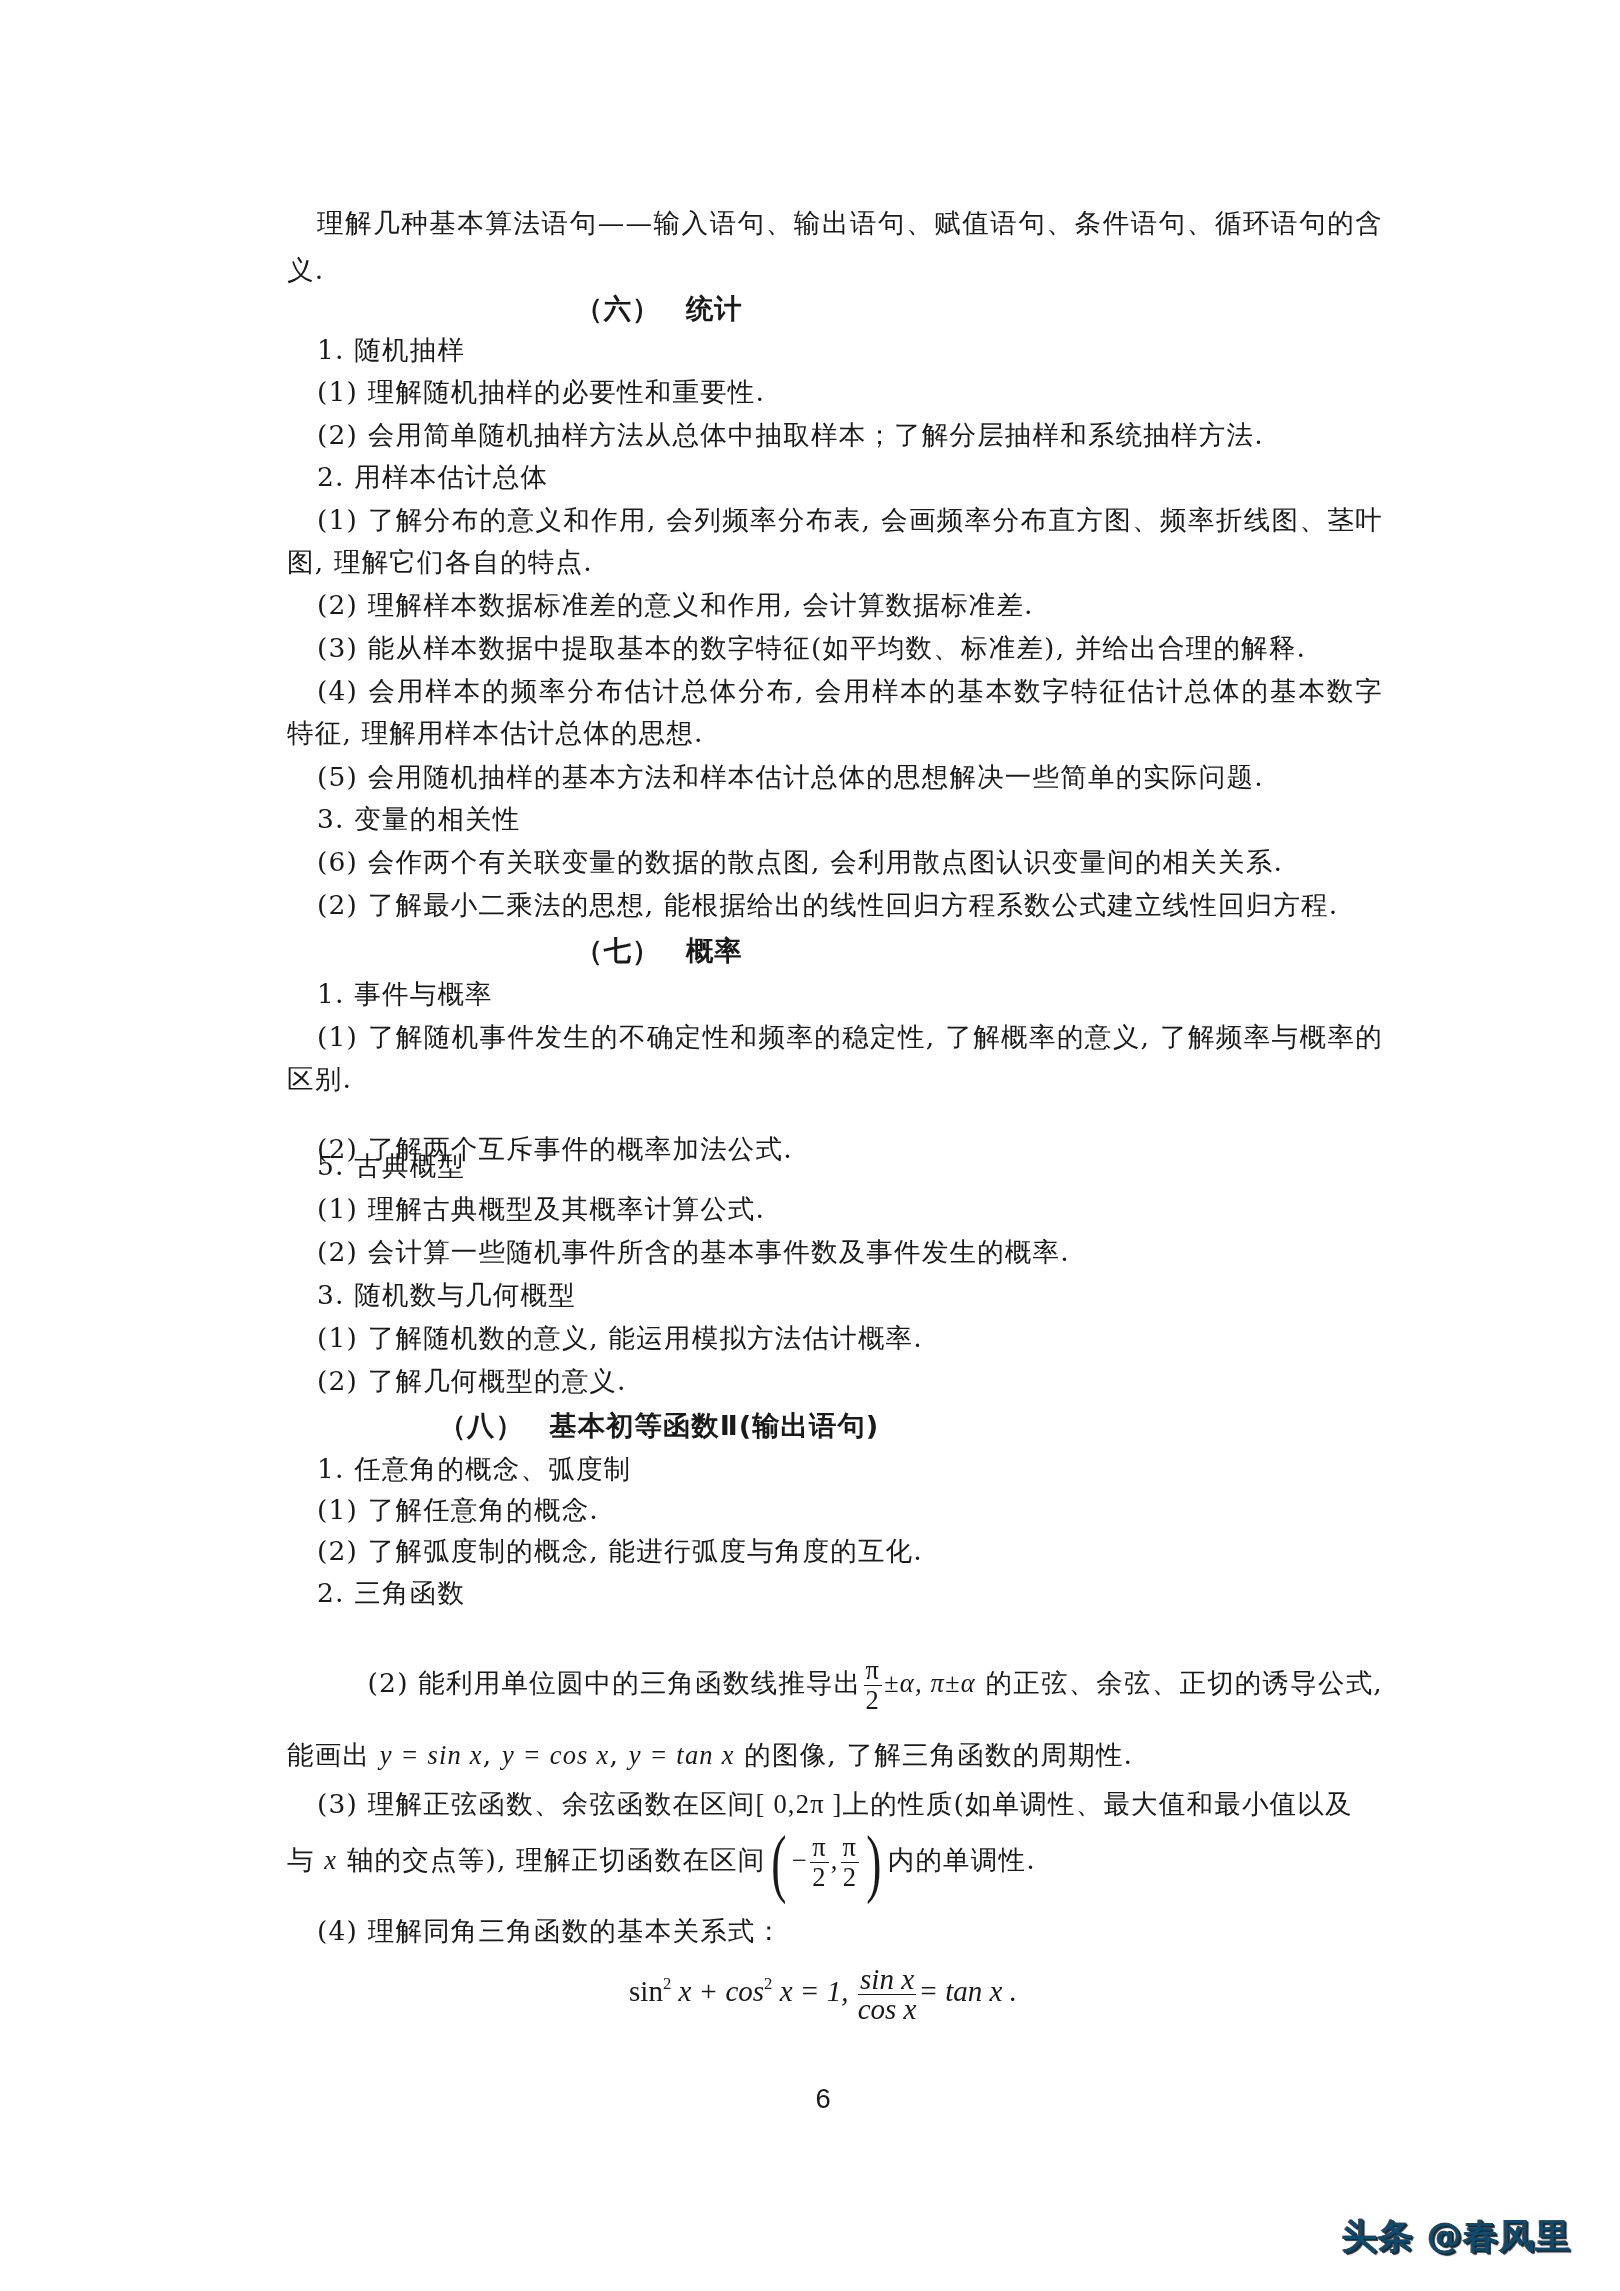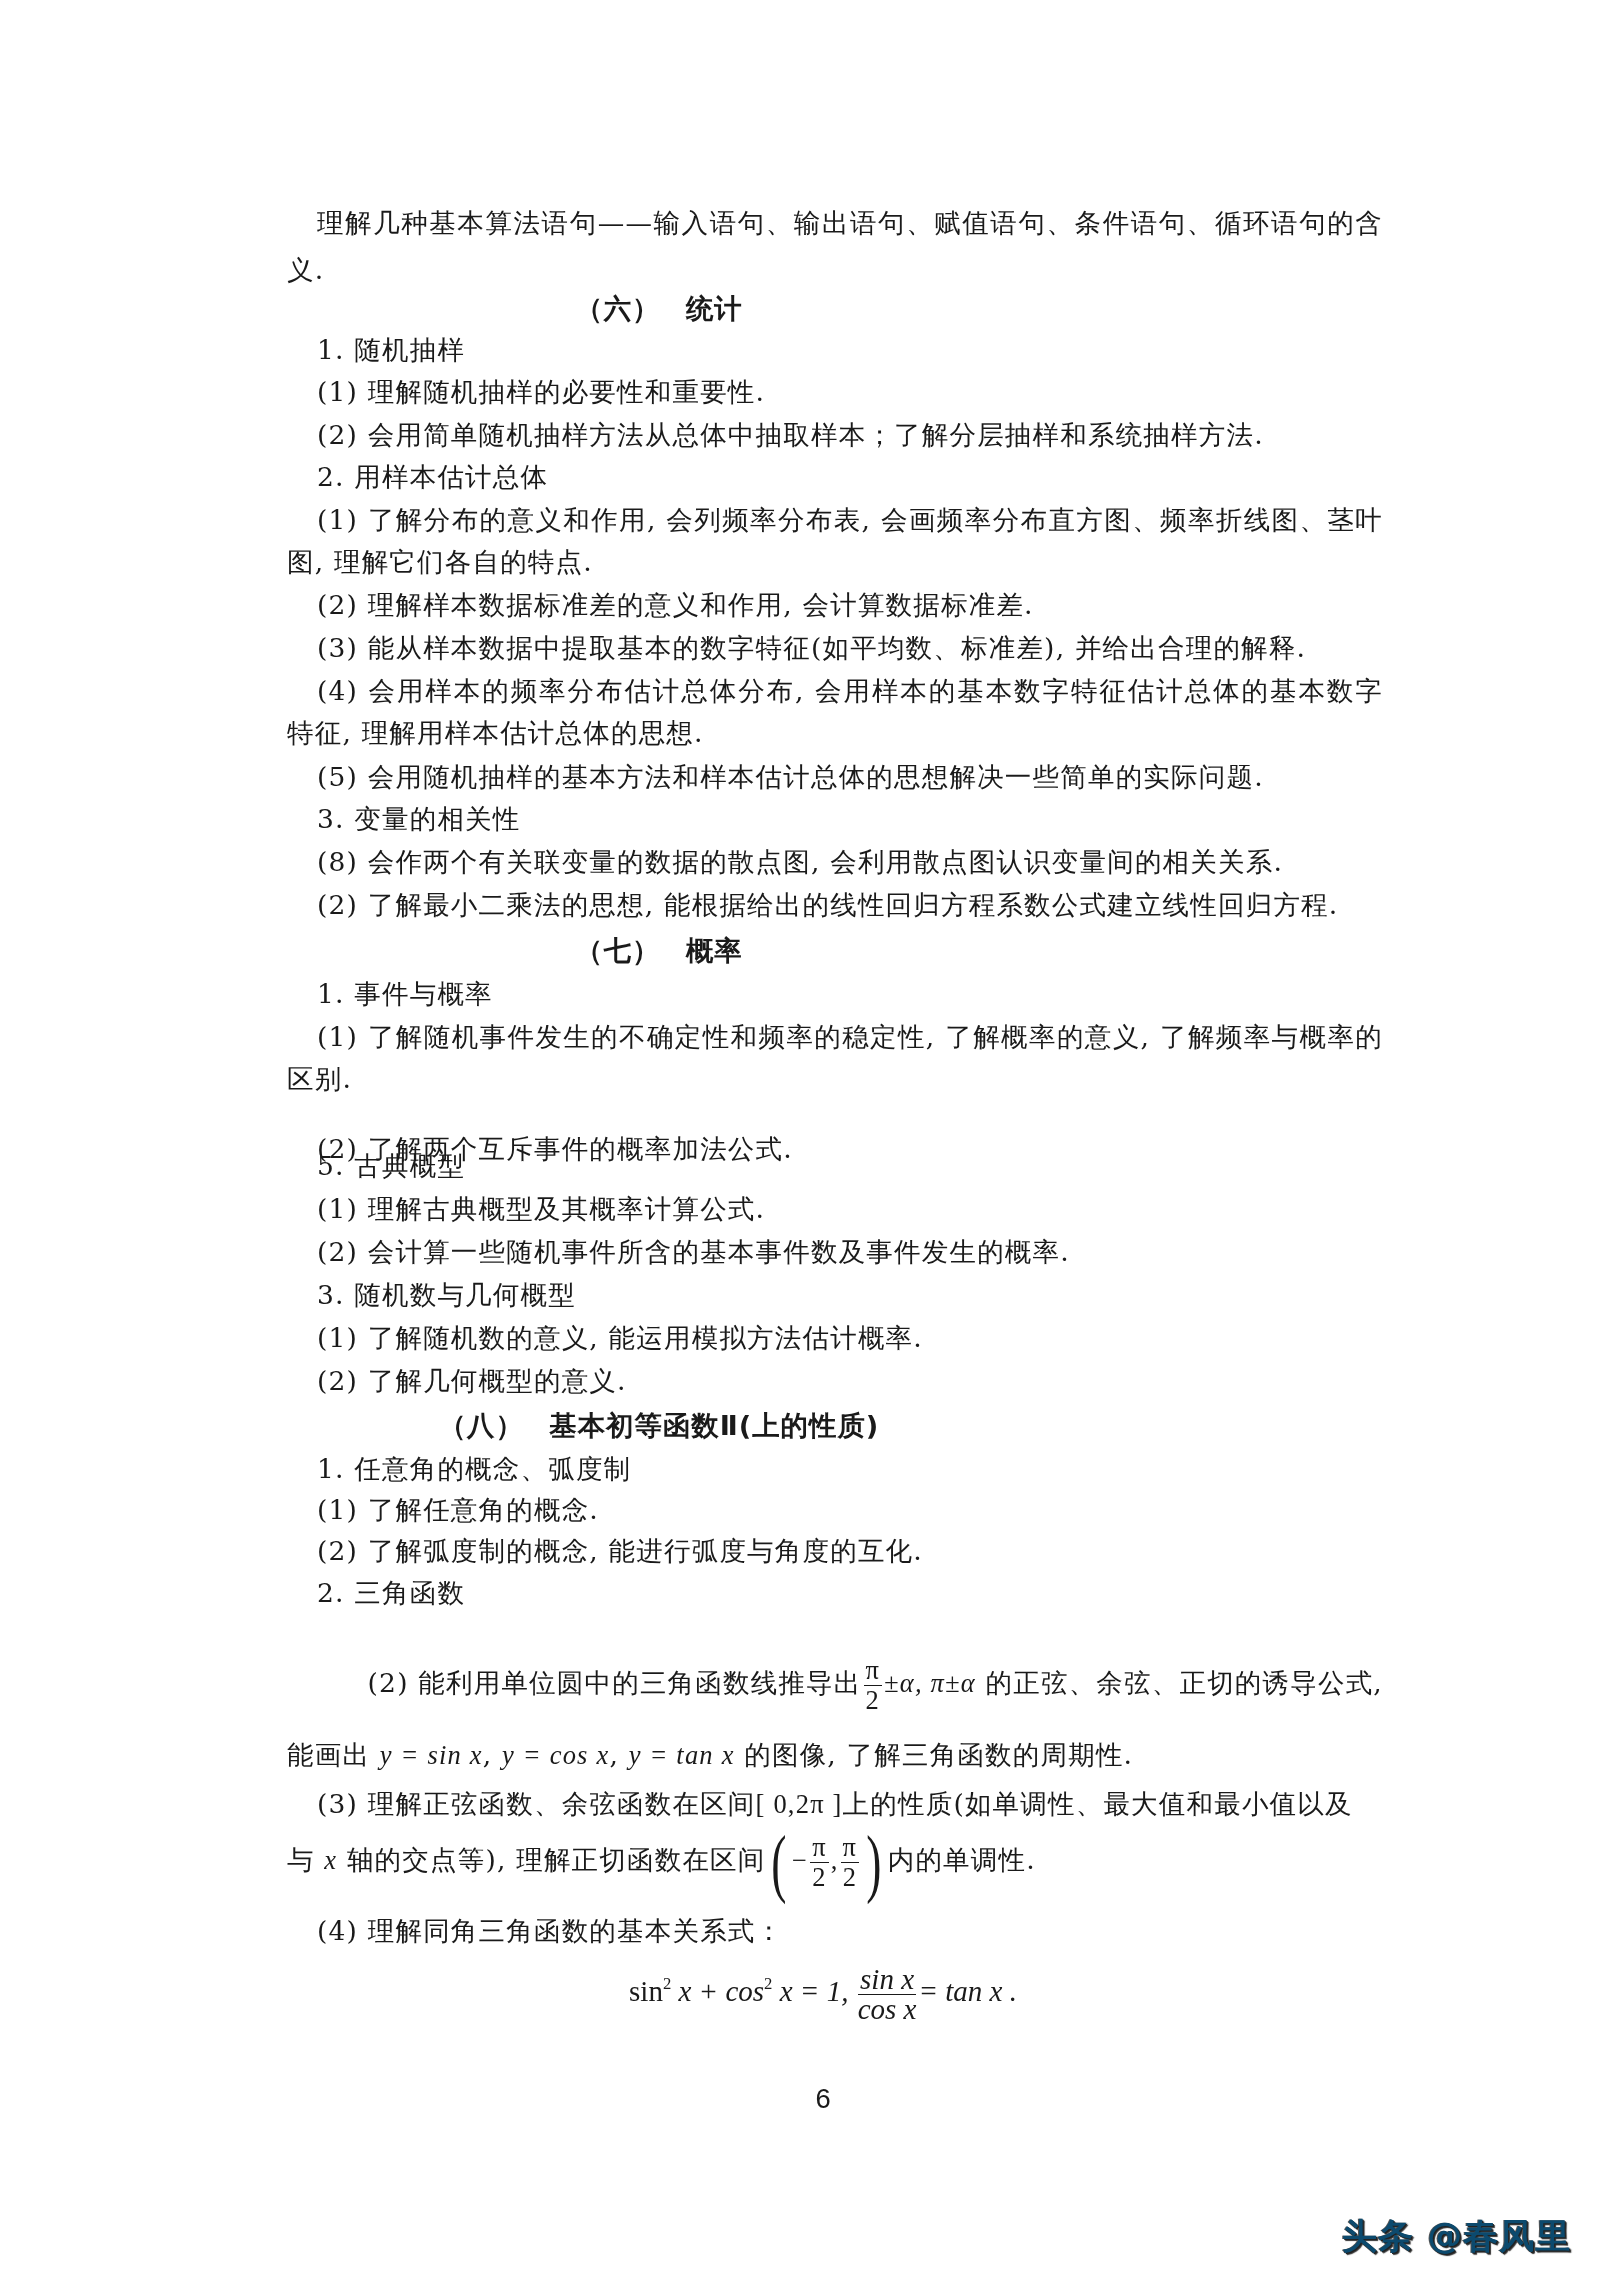--- a/index.html
+++ b/index.html
@@ -47,39 +47,39 @@
   <div class="line ind" style="top:418px">(2) 会用简单随机抽样方法从总体中抽取样本；了解分层抽样和系统抽样方法.</div>
   <div class="line ind" style="top:460px">2. 用样本估计总体</div>
   <div class="line ind justify" style="top:503px">(1) 了解分布的意义和作用, 会列频率分布表, 会画频率分布直方图、频率折线图、茎叶</div>
   <div class="line" style="top:545px">图, 理解它们各自的特点.</div>
   <div class="line ind" style="top:588px">(2) 理解样本数据标准差的意义和作用, 会计算数据标准差.</div>
   <div class="line ind" style="top:631px">(3) 能从样本数据中提取基本的数字特征(如平均数、标准差), 并给出合理的解释.</div>
   <div class="line ind justify" style="top:674px">(4) 会用样本的频率分布估计总体分布, 会用样本的基本数字特征估计总体的基本数字</div>
   <div class="line" style="top:716px">特征, 理解用样本估计总体的思想.</div>
   <div class="line ind" style="top:760px">(5) 会用随机抽样的基本方法和样本估计总体的思想解决一些简单的实际问题.</div>
   <div class="line ind" style="top:802px">3. 变量的相关性</div>
-  <div class="line ind" style="top:845px">(8) 会作两个有关联变量的数据的散点图, 会利用散点图认识变量间的相关关系.</div>
+  <div class="line ind" style="top:845px">(6) 会作两个有关联变量的数据的散点图, 会利用散点图认识变量间的相关关系.</div>
   <div class="line ind" style="top:888px">(2) 了解最小二乘法的思想, 能根据给出的线性回归方程系数公式建立线性回归方程.</div>
 
   <div class="heading" style="top:934px">
     <span>（七）</span><span class="sp"></span><span>概率</span>
   </div>
   <div class="line ind" style="top:977px">1. 事件与概率</div>
   <div class="line ind justify" style="top:1020px">(1) 了解随机事件发生的不确定性和频率的稳定性, 了解概率的意义, 了解频率与概率的</div>
   <div class="line" style="top:1062px">区别.</div>
   <div class="line ind" style="top:1132px">(2) 了解两个互斥事件的概率加法公式.</div>
   <div class="line ind" style="top:1149px">5. 古典概型</div>
   <div class="line ind" style="top:1192px">(1) 理解古典概型及其概率计算公式.</div>
   <div class="line ind" style="top:1235px">(2) 会计算一些随机事件所含的基本事件数及事件发生的概率.</div>
   <div class="line ind" style="top:1278px">3. 随机数与几何概型</div>
   <div class="line ind" style="top:1321px">(1) 了解随机数的意义, 能运用模拟方法估计概率.</div>
   <div class="line ind" style="top:1364px">(2) 了解几何概型的意义.</div>
 
   <div class="heading" style="top:1409px">
-    <span>（八）</span><span class="sp"></span><span>基本初等函数Ⅱ(上的性质)</span>
+    <span>（八）</span><span class="sp"></span><span>基本初等函数Ⅱ(输出语句)</span>
   </div>
   <div class="line ind" style="top:1452px">1. 任意角的概念、弧度制</div>
   <div class="line ind" style="top:1493px">(1) 了解任意角的概念.</div>
   <div class="line ind" style="top:1534px">(2) 了解弧度制的概念, 能进行弧度与角度的互化.</div>
   <div class="line ind" style="top:1576px">2.  三角函数</div>
 
   <div class="line ind" style="top:1653px; line-height:59px; height:78px;text-align:right;">
     <span>(2) 能利用单位圆中的三角函数线推导出</span><span class="frac">
         <span class="num">π</span>
         <span class="den">2</span>

